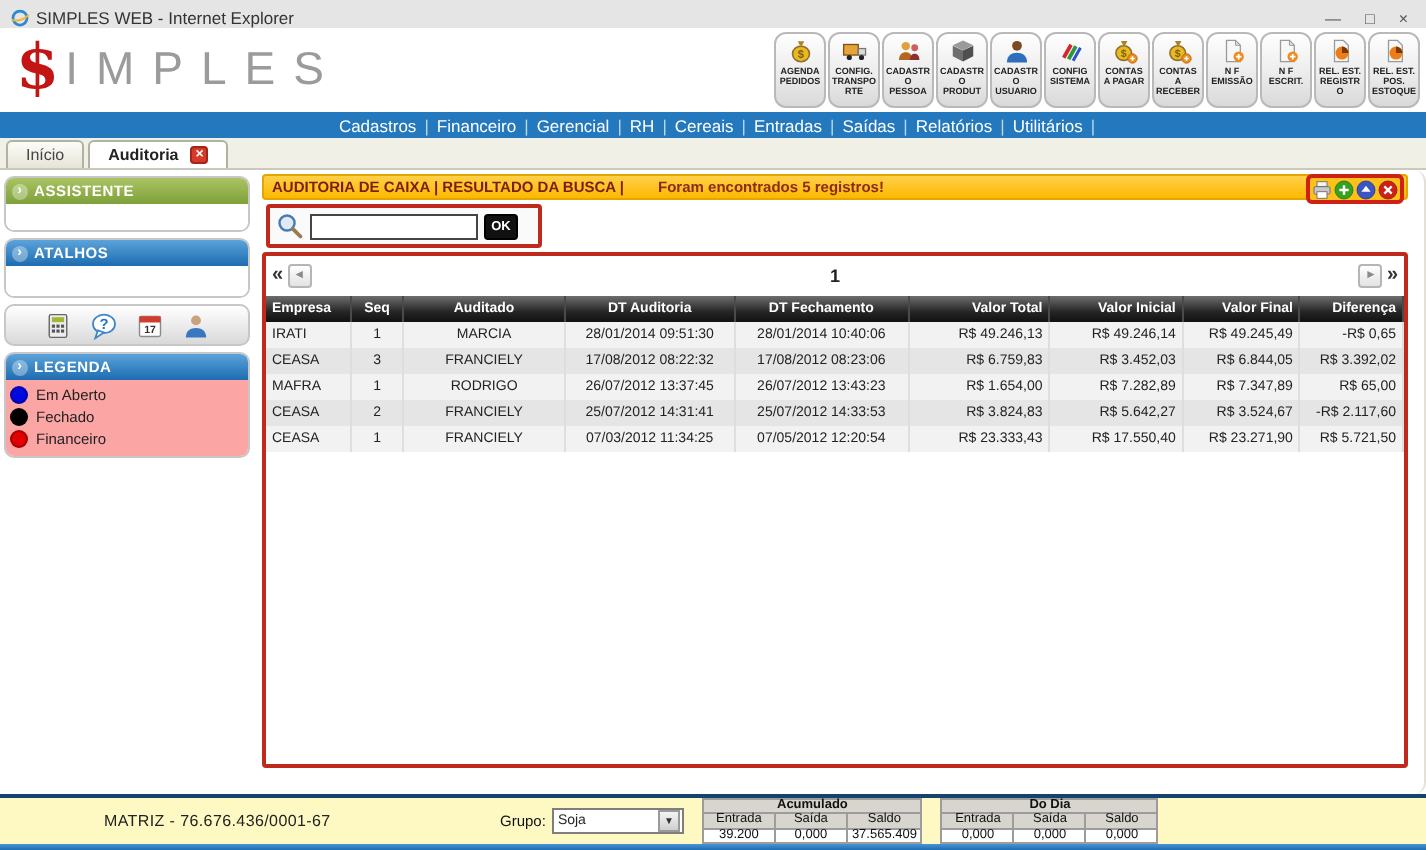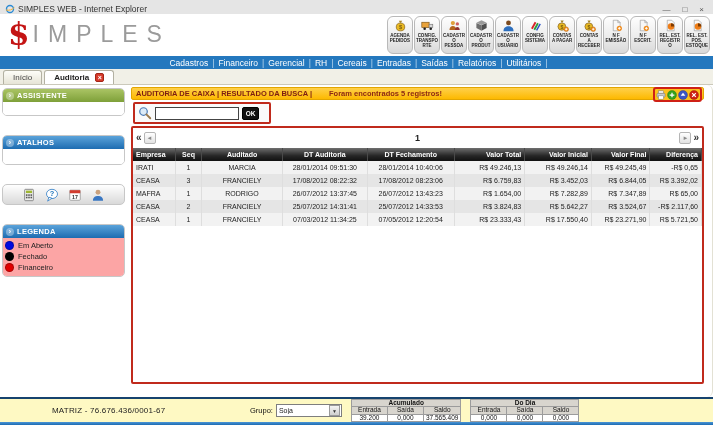--- a/index.html
+++ b/index.html
@@ -25,21 +25,21 @@
   .menubar{height:13px;background:#2478be;display:flex;align-items:center;justify-content:center;color:#fff;font-size:8.5px}
   .menu-item{padding:0 4px;cursor:pointer;white-space:nowrap}
   .menu-sep{color:#bcd8ee}
   
   .tabbar{height:16px;background:#f1f0e7;display:flex;align-items:flex-end;padding:2px 0 0 3px;gap:2px;border-bottom:1px solid #cbc9bb}
   .tab{height:14px;display:flex;align-items:center;padding:0 9px;font-size:8px;color:#444;background:linear-gradient(#fdfdf8,#e6e4d6);border:1px solid #b3b1a2;border-bottom:none;border-radius:3px 3px 0 0;cursor:pointer}
   .tab.active{background:#fff;font-weight:bold;color:#222}
   .tab-close{width:9px;height:9px;margin-left:6px;background:#d63a2a;border:1px solid #a32517;border-radius:2px;color:#fff;font-size:7px;line-height:7px;text-align:center;cursor:pointer}
   
   .main{display:flex;height:312px;background:#fff}
-  .sidebar{width:128px;flex:none;padding:3px 3px 0 2px;display:flex;flex-direction:column;gap:19px}
+  .sidebar{width:128px;flex:none;padding:3px 3px 0 2px;display:flex;flex-direction:column;gap:3px}
   .spanel{border:1px solid #c7c7c7;border-radius:5px;overflow:hidden;background:#fff}
   .sphead{height:13px;display:flex;align-items:center;gap:3px;padding-left:3px;color:#fff;font-size:7.5px;font-weight:bold;letter-spacing:.3px;cursor:pointer}
   .sphead .chev{width:8px;height:8px;border-radius:50%;background:rgba(255,255,255,.35);color:#fff;font-size:7px;line-height:8px;text-align:center;flex:none}
   .g-green{background:linear-gradient(#aac464,#7ea039)}
   .g-blue{background:linear-gradient(#5ba3da,#1d6cb1)}
   .body-assist{height:13px;background:#fff}
   .body-atalhos{height:15px;background:#fff}
   .iconstrip{height:21px;border:1px solid #c7c7c7;border-radius:5px;background:linear-gradient(#ffffff,#d9d9d9);display:flex;align-items:center;justify-content:center;gap:9px}
   .qico{width:14px;height:14px;cursor:pointer}
   .qico svg{width:14px;height:14px;display:block}

